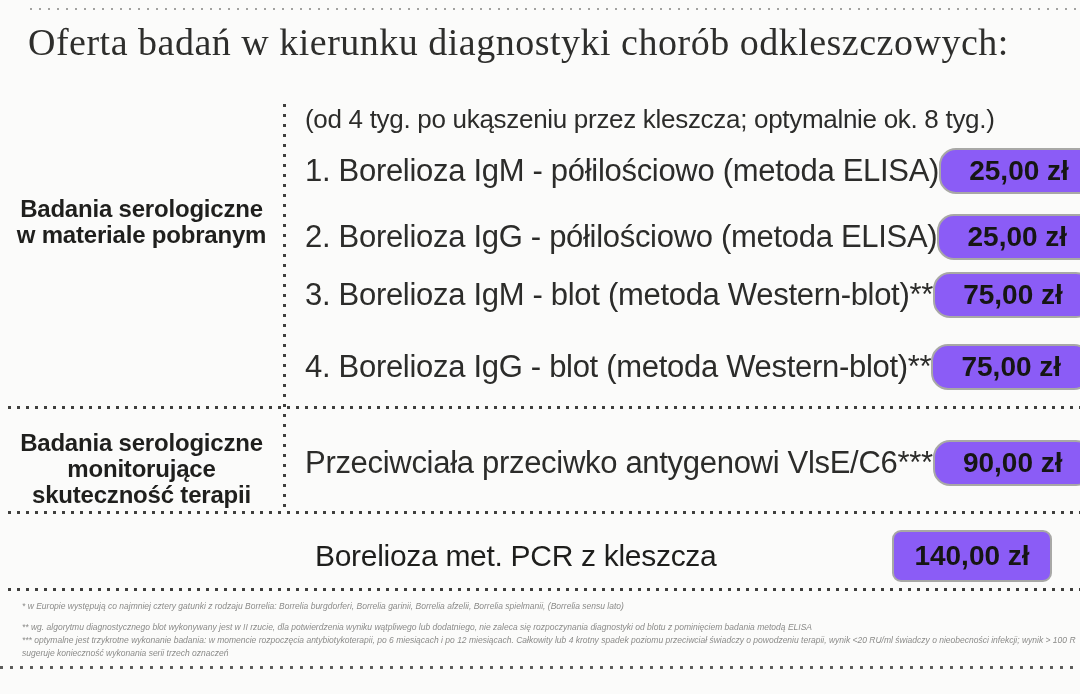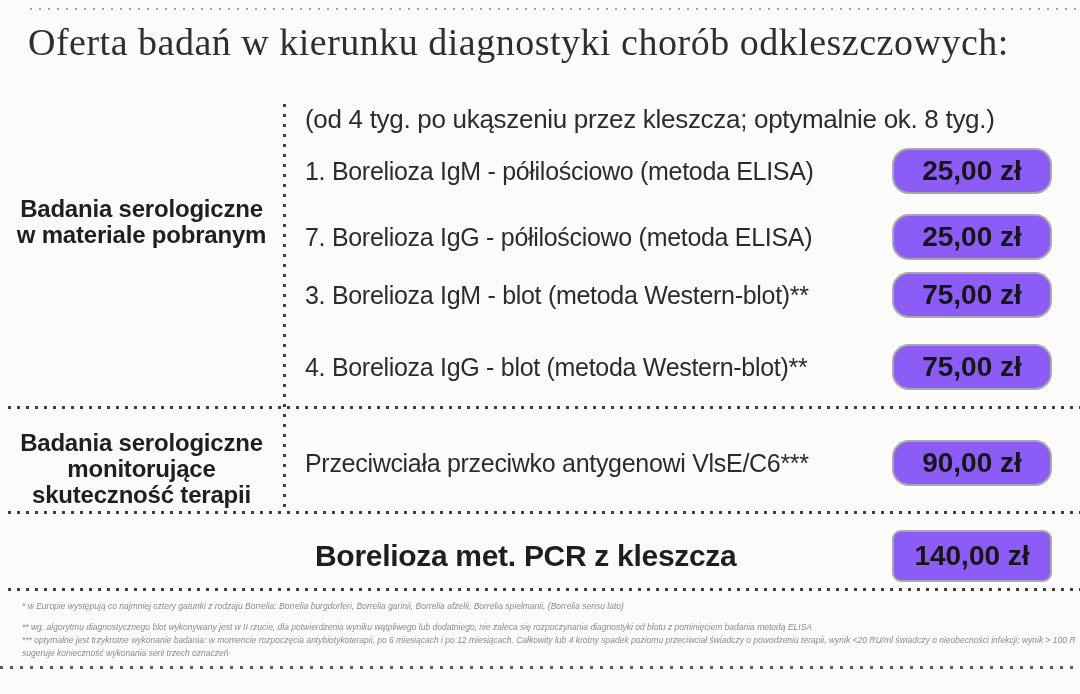--- a/index.html
+++ b/index.html
@@ -43,24 +43,24 @@
   .note {
     position:absolute; left:305px; top:104px;
     font-size:26px; color:#2c2c2a; white-space:nowrap; letter-spacing:-0.3px;
   }
   
   .row {
     position:absolute; left:305px; right:28px; height:52px;
     display:flex; align-items:center; justify-content:space-between;
   }
   .test-name {
-    font-size:25px; color:#2c2c2a; letter-spacing:-0.3px; white-space:nowrap;
+    font-size:31px; color:#2c2c2a; letter-spacing:-0.3px; white-space:nowrap;
   }
   .row.pcr { height:56px; }
-  .row.pcr .test-name { font-weight:700; font-size:30px; color:#1e1e1c; padding-left:10px; }
+  .row.pcr .test-name { font-weight:400; font-size:30px; color:#1e1e1c; padding-left:10px; }
   .price-badge {
     display:inline-flex; align-items:center; justify-content:center;
     min-width:160px; height:46px; box-sizing:border-box;
     border:2px solid #a8a8a6; border-radius:17px;
     background:#8b5cf6;
     font-weight:700; font-size:28px; color:#161614;
     white-space:nowrap; padding:0 10px;
   }
   .row.pcr .price-badge { height:52px; border-radius:9px; }
   
@@ -86,21 +86,21 @@
     <div>w materiale pobranym</div>
   </div>
 
   <div class="note">(od 4 tyg. po ukąszeniu przez kleszcza; optymalnie ok. 8 tyg.)</div>
 
   <div class="row" style="top:145px;">
     <span class="test-name">1. Borelioza IgM - półilościowo (metoda ELISA)</span>
     <span class="price-badge">25,00 zł</span>
   </div>
   <div class="row" style="top:211px;">
-    <span class="test-name">7. Borelioza IgG - półilościowo (metoda ELISA)</span>
+    <span class="test-name">2. Borelioza IgG - półilościowo (metoda ELISA)</span>
     <span class="price-badge">25,00 zł</span>
   </div>
   <div class="row" style="top:269px;">
     <span class="test-name">3. Borelioza IgM - blot (metoda Western-blot)**</span>
     <span class="price-badge">75,00 zł</span>
   </div>
   <div class="row" style="top:341px;">
     <span class="test-name">4. Borelioza IgG - blot (metoda Western-blot)**</span>
     <span class="price-badge">75,00 zł</span>
   </div>

